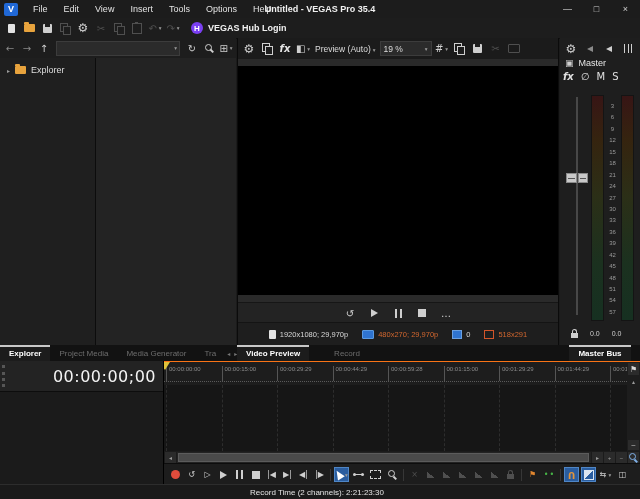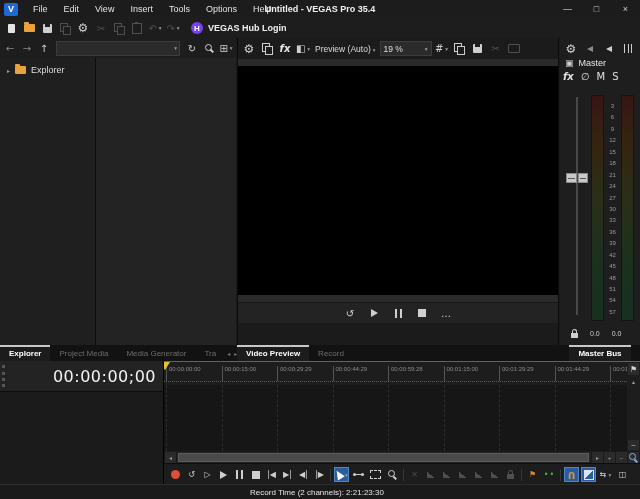--- a/index.html
+++ b/index.html
@@ -107,27 +107,27 @@
   .meter-bar{width:13px;border:1px solid #141414;box-sizing:border-box;
     background:linear-gradient(to bottom,#371515 0%,#35240f 20%,#2b2f17 45%,#1b311f 75%,#163021 100%);}
   .tick-col{width:17px;display:flex;flex-direction:column;justify-content:space-between;align-items:center;
             padding:8px 0 6px 0;box-sizing:border-box;}
   .mtick{font-size:6px;color:#9a9a9a;line-height:1;}
   .meter-values{position:absolute;left:0;right:0;bottom:-20px;height:16px;display:flex;align-items:center;}
   .mval{font-size:7px;color:#cfcfcf;}
   
   .tab-row{position:absolute;top:345px;left:0;right:0;height:16px;background:#121212;display:flex;font-size:8px;}
   .tabs-left{width:237px;display:flex;overflow:hidden;}
-  .tabs-center{width:323px;display:flex;}
+  .tabs-center{width:323px;display:flex;gap:16px;}
   .tabs-right{flex:1;display:flex;justify-content:center;}
   .tab{padding:0 9px;display:flex;align-items:center;color:#6e6e6e;white-space:nowrap;}
   .tab.active{color:#fff;font-weight:bold;background:#1c1c1c;box-shadow:inset 0 2px 0 #c8c8c8;}
   .tab-scroll{display:flex;align-items:center;color:#777;font-size:6px;gap:4px;padding:0 2px;}
   
-  .timeline{position:absolute;top:361px;left:0;right:0;bottom:14px;background:#c2410c;padding-left:8px;}
+  .timeline{position:absolute;top:361px;left:0;right:0;bottom:14px;background:#f97316;padding-left:8px;}
   .tl-left{position:absolute;left:0;top:0;width:163px;bottom:0;border-right:1px solid #000;background:#1b1b1b;}
   .timecode-box{height:30px;background:#232323;border-bottom:1px solid #0d0d0d;display:flex;align-items:center;justify-content:flex-end;padding-right:7px;position:relative;}
   .timecode-box::before{content:'';position:absolute;left:2px;top:4px;bottom:4px;border-left:3px dotted #565656;}
   .timecode{font-size:16px;color:#f4f4f4;font-family:"DejaVu Sans",sans-serif;letter-spacing:.5px;}
   .rate-row{position:absolute;left:0;right:0;bottom:0;height:34px;background:#1d1d1d;border-top:1px solid #0e0e0e;}
   .rate-label{position:absolute;left:8px;top:11px;font-size:8px;color:#bbb;}
   .rate-slider{position:absolute;left:75px;right:10px;top:16px;height:1px;background:#5a5a5a;}
   .rate-handle{position:absolute;left:44%;top:-5px;width:10px;height:10px;background:#ccc;border:1px solid #777;box-sizing:border-box;}
   .rate-handle::after{content:'';position:absolute;left:2px;right:2px;top:2px;bottom:2px;background:repeating-linear-gradient(90deg,#666 0 1px,transparent 1px 2.5px);}
   .rate-marker{position:absolute;left:50%;top:19px;color:#999;font-size:6px;}
@@ -280,20 +280,38 @@
           <span class="shape-play"></span>
         </span>
         <span class="tbi ">
           <span class="shape-pause"></span>
         </span>
         <span class="tbi ">
           <span class="shape-stop"></span>
         </span>
         <span class="tbi ">…</span>
       </div>
+    <div class="info-bar">
+      <div class="info-item">
+        <span class="shape-doc"></span>
+        <span class="info-text">1920x1080; 29,970p</span>
+      </div>
+      <div class="info-item">
+        <span class="shape-monitor"></span>
+        <span class="info-text orange">480x270; 29,970p</span>
+      </div>
+      <div class="info-item">
+        <span class="shape-corners-blue"></span>
+        <span class="info-text">0</span>
+      </div>
+      <div class="info-item">
+        <span class="shape-corners-orange"></span>
+        <span class="info-text orange">518x291</span>
+      </div>
+    </div>
   </div>
 
   <div class="master-panel">
     <div class="master-toolbar">
         <span class="tbi big">⚙</span>
         <span class="tbi dim">
           <span class="shape-speaker"></span>
         </span>
         <span class="tbi ">
           <span class="shape-speaker"></span>

